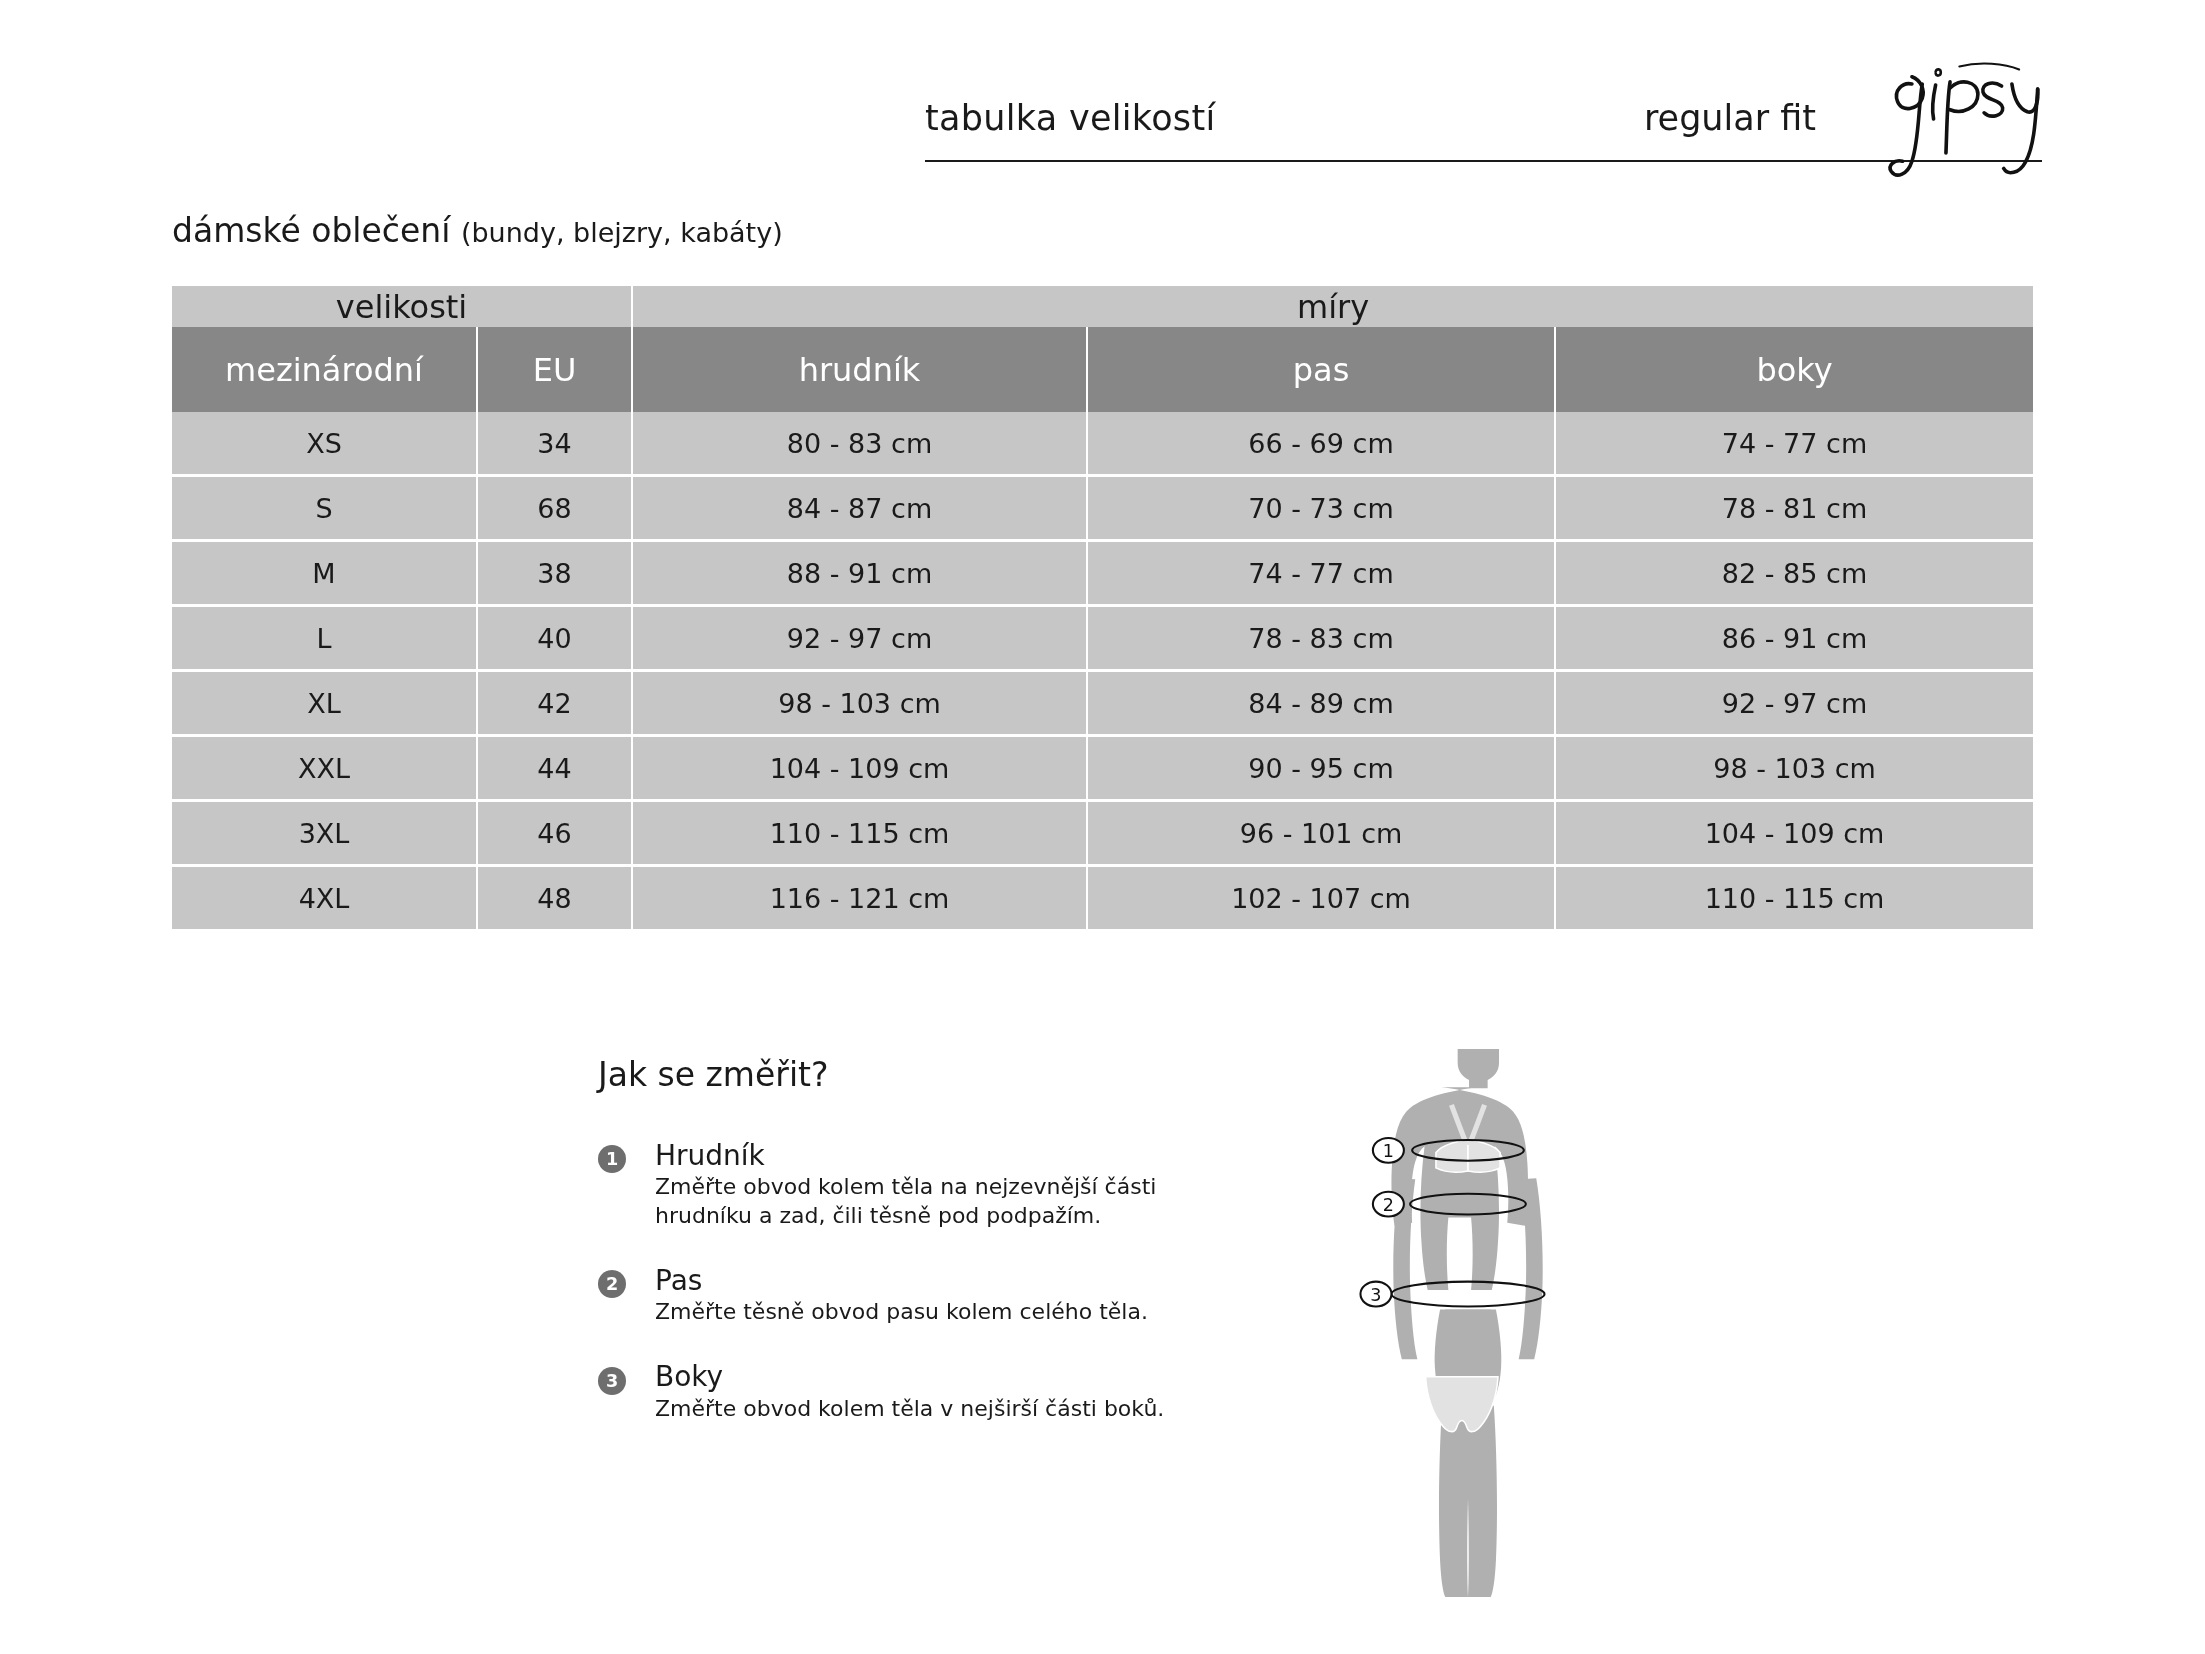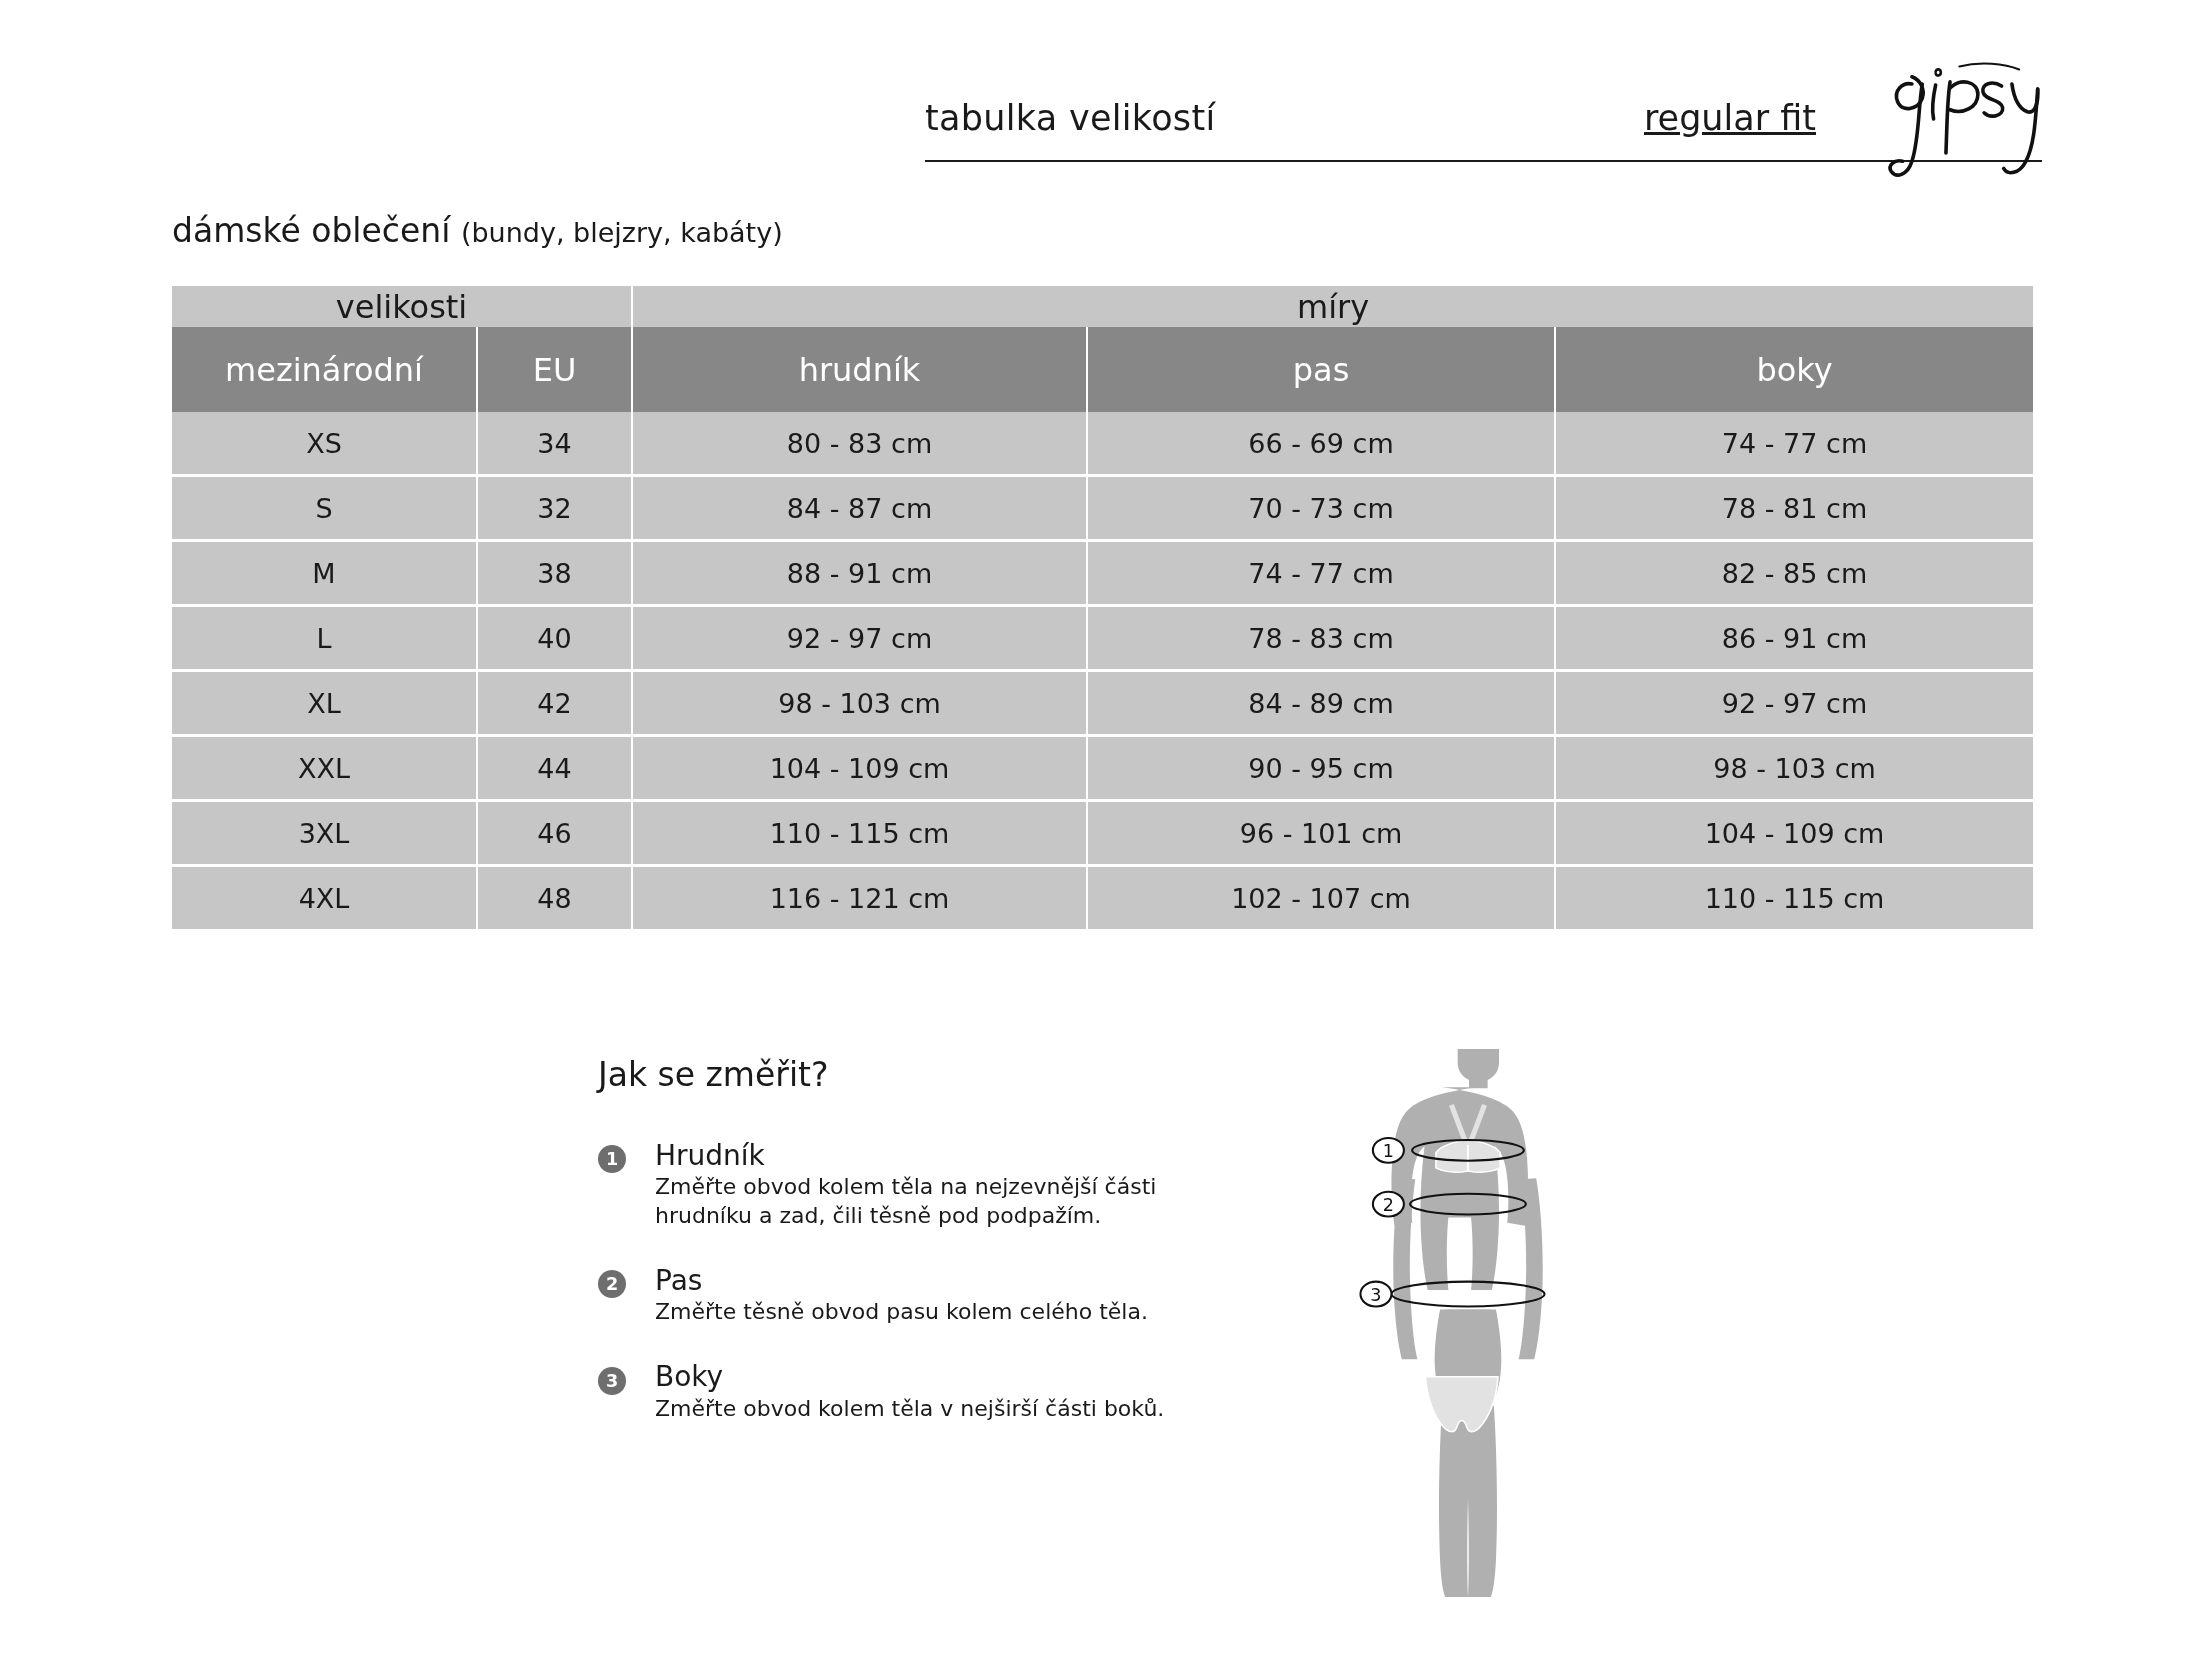--- a/index.html
+++ b/index.html
@@ -39,21 +39,20 @@
     letter-spacing: 0.3px;
     white-space: nowrap;
   }
   .header-fit {
     position: absolute;
     left: 719px;
     top: 0px;
     font-size: 35px;
     font-weight: 400;
     white-space: nowrap;
-    text-decoration: underline;
   }
   .header-rule {
     position: absolute;
     left: 0px;
     top: 62px;
     width: 1117px;
     height: 1.6px;
     background: #1a1a1a;
   }
   .brand {
@@ -241,21 +240,21 @@
       <tbody>
         <tr class="row-data">
           <td>XS</td>
           <td>34</td>
           <td>80 - 83 cm</td>
           <td>66 - 69 cm</td>
           <td>74 - 77 cm</td>
         </tr>
         <tr class="row-data">
           <td>S</td>
-          <td>32</td>
+          <td>68</td>
           <td>84 - 87 cm</td>
           <td>70 - 73 cm</td>
           <td>78 - 81 cm</td>
         </tr>
         <tr class="row-data">
           <td>M</td>
           <td>38</td>
           <td>88 - 91 cm</td>
           <td>74 - 77 cm</td>
           <td>82 - 85 cm</td>

